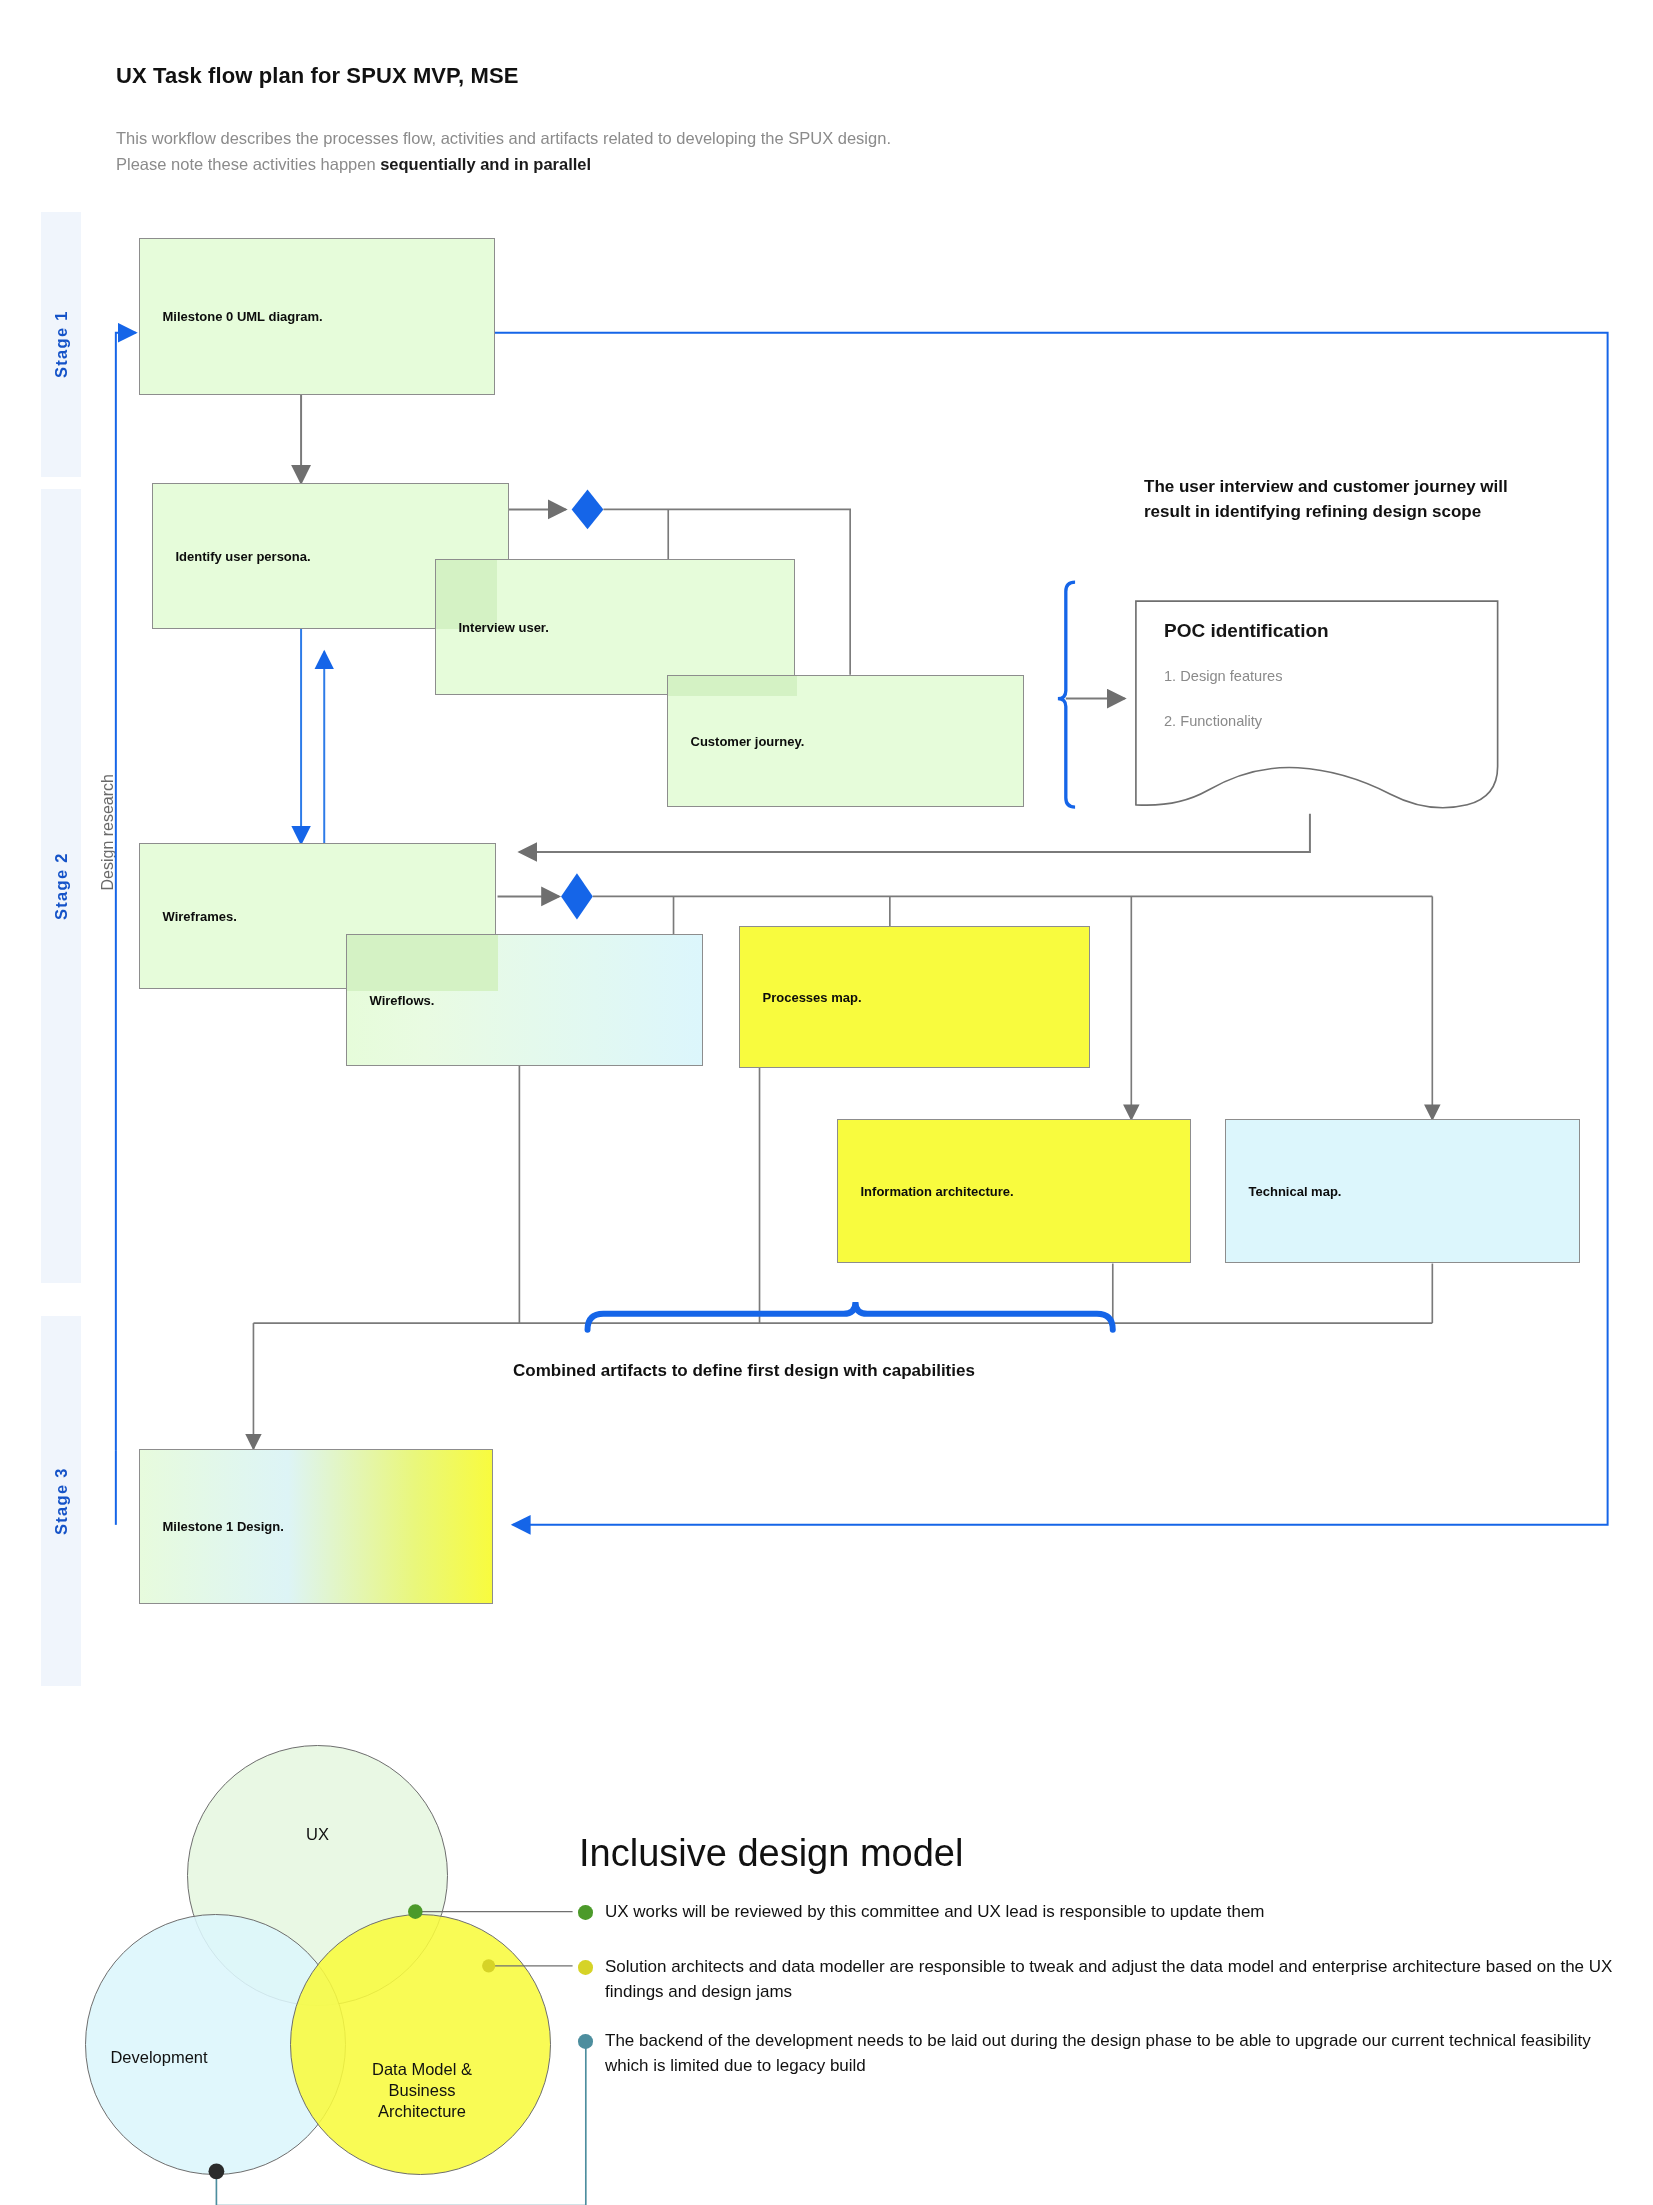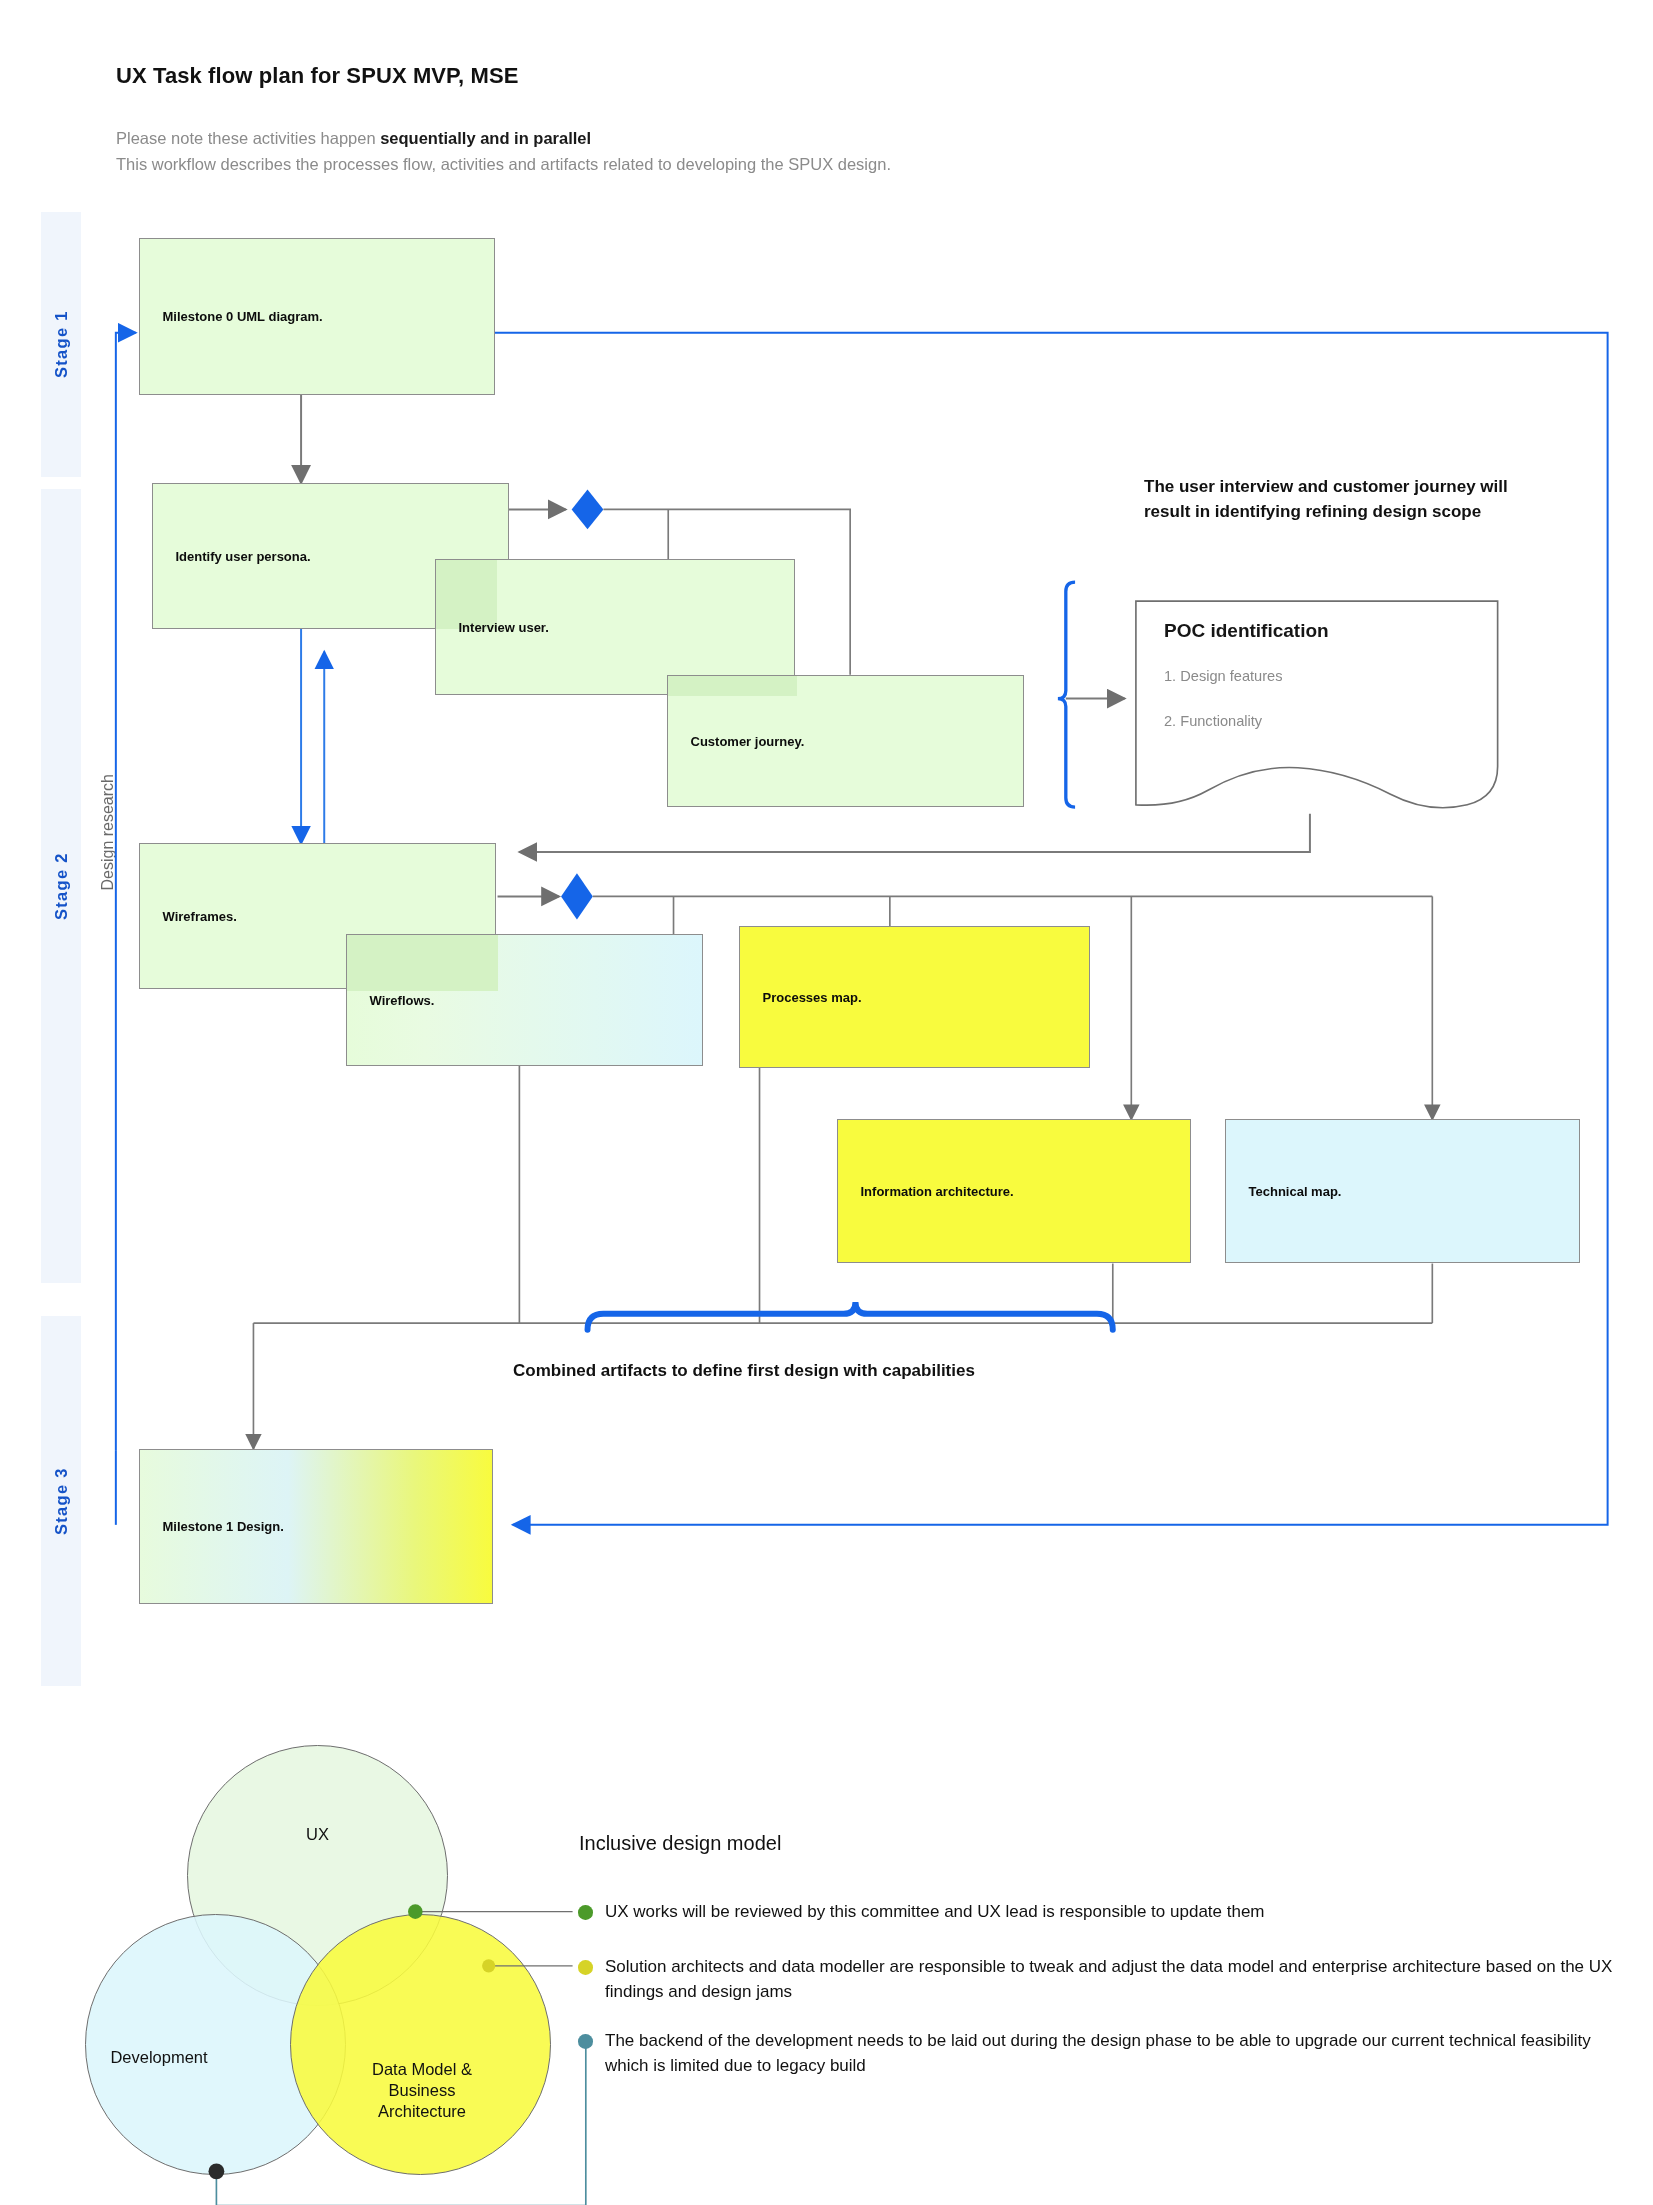--- a/index.html
+++ b/index.html
@@ -26,32 +26,32 @@
   .grad-gby{background:linear-gradient(90deg,#E7FBDD 0%,#DDF4F6 42%,#E9F77C 78%,#F8FB3E 100%);}
   .ovl{position:absolute;background:#D4F2C4;}
   #poc-title{left:1164px;top:620px;font-size:19px;font-weight:bold;color:#161616;}
   .poc-item{left:1164px;font-size:14.6px;color:#8a8a8a;}
   
   #note-text{left:1144px;top:475px;font-size:17px;font-weight:bold;color:#111;line-height:1.45;width:410px;}
   #combined-label{left:513px;top:1361px;font-size:17px;font-weight:bold;color:#111;}
   
   .circ{position:absolute;border-radius:50%;border:1.3px solid #6e6e6e;box-sizing:border-box;}
   .circ-label{position:absolute;font-size:16.5px;color:#111;text-align:center;line-height:1.28;}
-  #inclusive-title{left:579px;top:1832px;font-size:20px;color:#111;}
+  #inclusive-title{left:579px;top:1832px;font-size:38px;color:#111;}
   .legend-row{position:absolute;font-size:17px;color:#111;line-height:1.45;width:1032px;}
   .dot{position:absolute;width:14.6px;height:14.6px;border-radius:50%;}
   svg{position:absolute;left:0;top:0;overflow:visible;}
 </style>
 </head>
 <body>
 
 <div class="abs" id="page-title">UX Task flow plan for SPUX MVP, MSE</div>
 <div class="abs" id="subtitle">
+  <div>This workflow describes the processes flow, activities and artifacts related to developing the SPUX design.</div>
   <div><span>Please note these activities happen </span><b>sequentially and in parallel</b></div>
-  <div>This workflow describes the processes flow, activities and artifacts related to developing the SPUX design.</div>
 </div>
 
 <div class="abs stage-band" style="top:212px;height:265px;"></div>
 <div class="abs stage-label" style="left:41px;top:212px;height:265px;">Stage 1</div>
 
 <div class="abs stage-band" style="top:489px;height:794px;"></div>
 <div class="abs stage-label" style="left:41px;top:489px;height:794px;">Stage 2</div>
 
 <div class="abs stage-band" style="top:1316px;height:370px;"></div>
 <div class="abs stage-label" style="left:41px;top:1316px;height:370px;">Stage 3</div>

